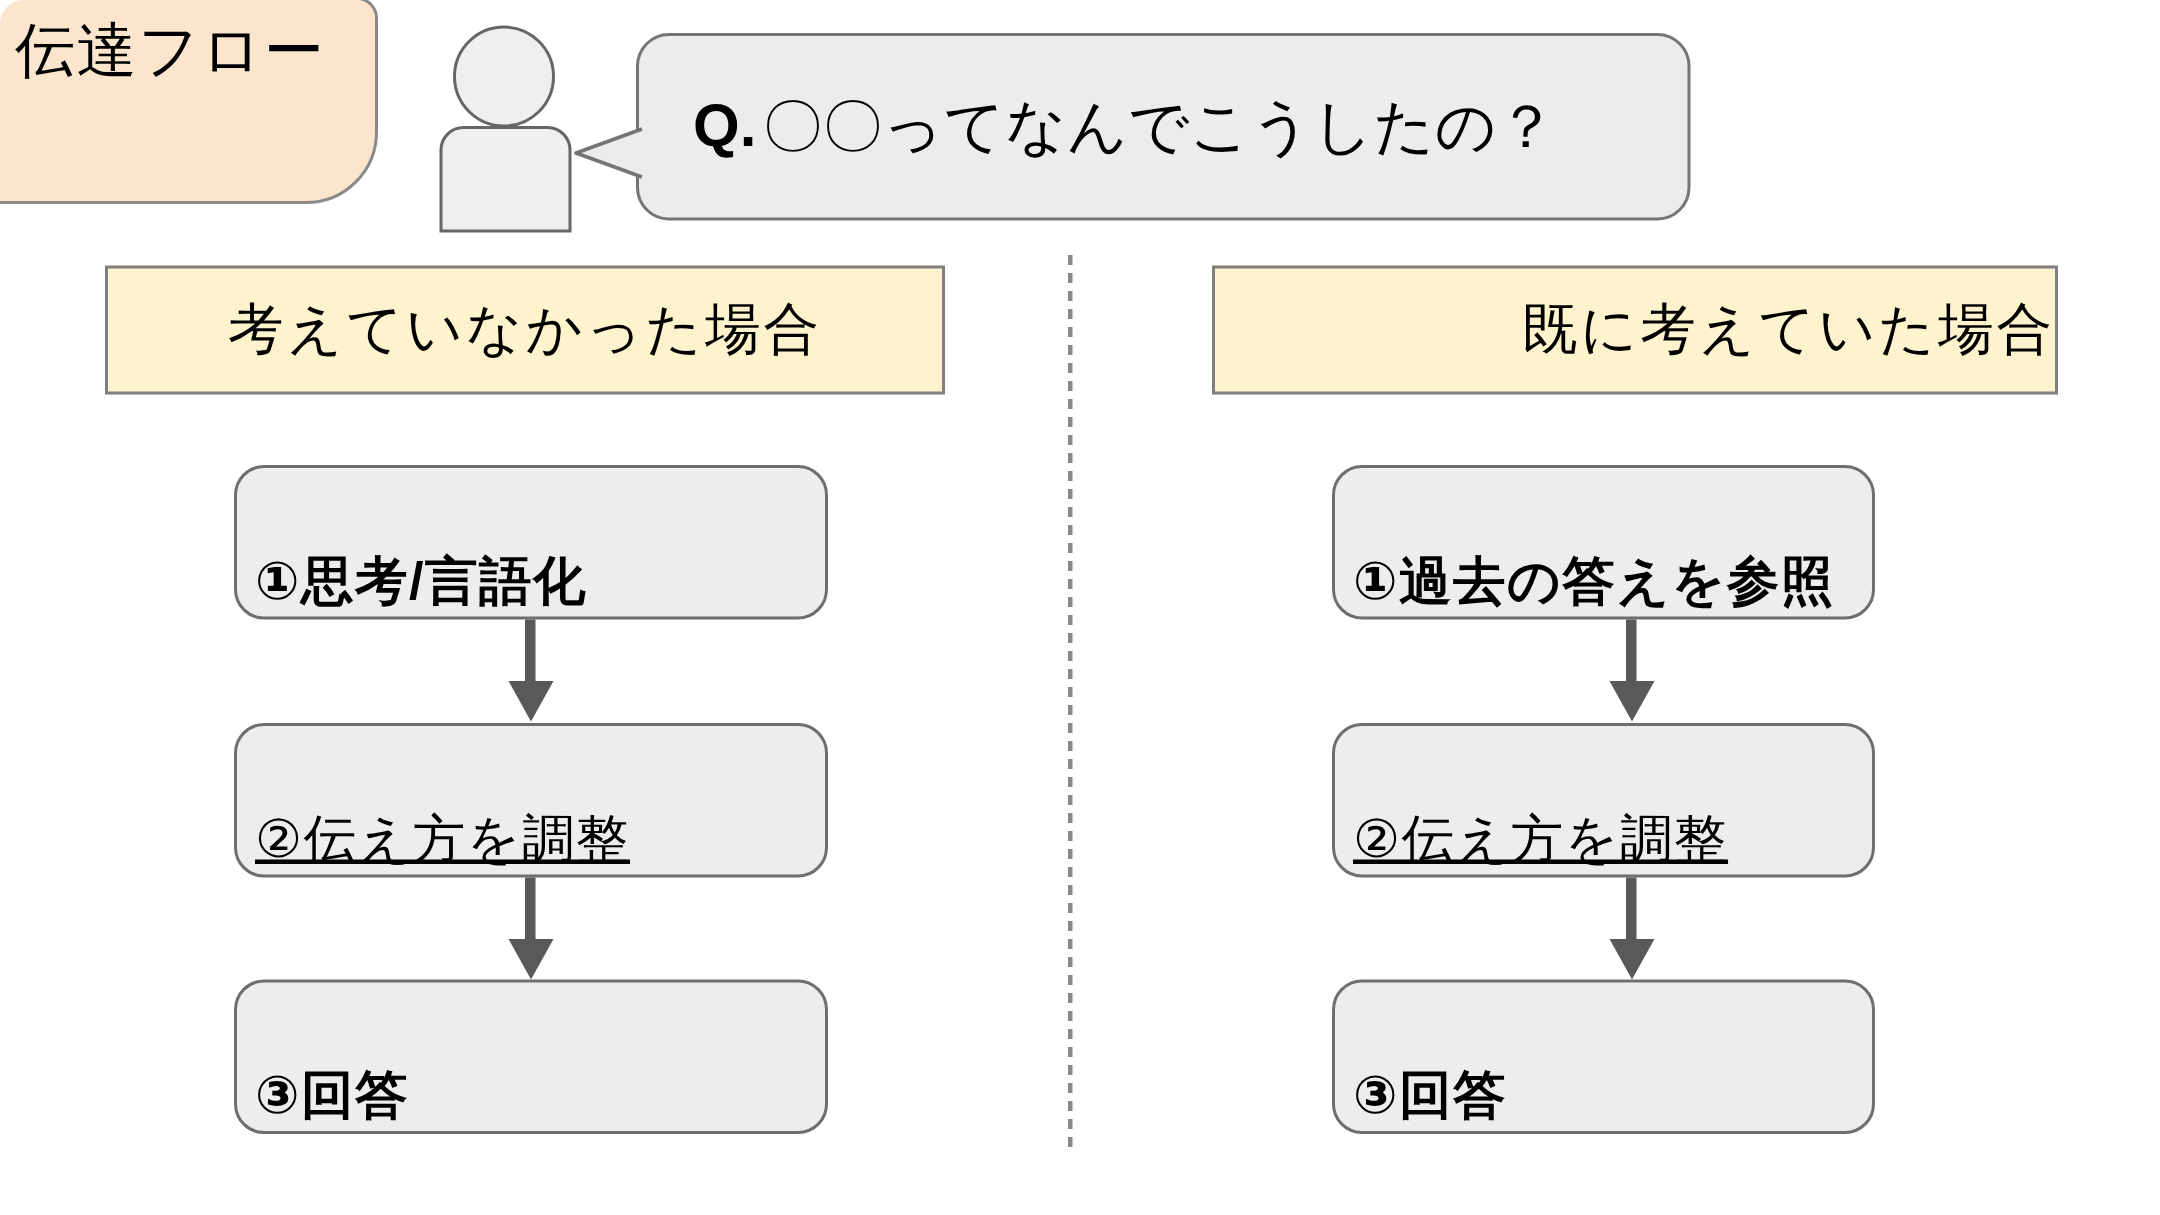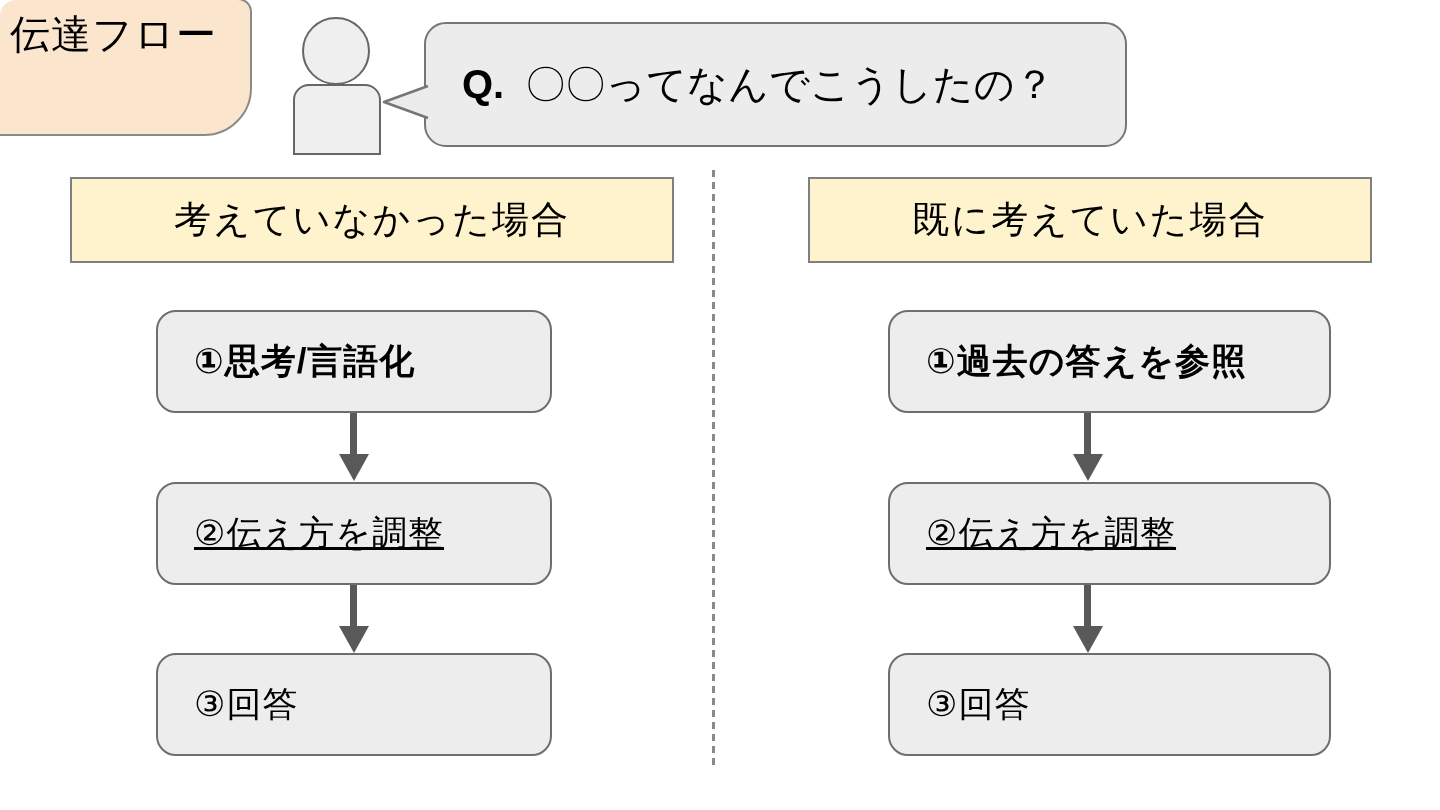--- a/index.html
+++ b/index.html
@@ -23,46 +23,46 @@
     position:absolute;left:302px;top:17px;width:68px;height:68px;
     background:#EFEFEF;border:2px solid #666;border-radius:50%;box-sizing:border-box;
   }
   
   .bubble{
     position:absolute;left:424px;top:22px;width:703px;height:125px;
     background:#ECECEC;border:2px solid #757575;border-radius:22px;box-sizing:border-box;
     display:flex;align-items:center;padding-left:36px;font-size:40px;
   }
   .bubble .q{font-weight:bold;}
-  .bubble .qtext{margin-left:21px;}
+  .bubble .qtext{margin-left:4px;}
   .bubble-tail{position:absolute;left:378px;top:82px;width:52px;height:40px;}
   
   .case-header{
     position:absolute;top:177px;height:86px;background:#FEF3CD;border:2px solid #808080;
     box-sizing:border-box;display:flex;align-items:center;justify-content:center;
     font-size:37px;letter-spacing:2px;
   }
-  .case-header.left{left:70px;width:604px;}
-  .case-header.right{left:808px;width:564px;}
+  .case-header.left{left:70px;width:560px;}
+  .case-header.right{left:808px;width:564px;justify-content:flex-end;}
   
   .divider{
     position:absolute;left:712px;top:170px;width:3px;height:600px;
     background:repeating-linear-gradient(to bottom,#8a8a8a 0 7px,transparent 7px 12px);
   }
   
   .flow-box{
     position:absolute;height:103px;background:#EDEDED;border:2.5px solid #6e6e6e;
-    border-radius:20px;box-sizing:border-box;display:flex;align-items:center;
-    padding-left:36px;font-size:35px;letter-spacing:1px;
+    border-radius:20px;box-sizing:border-box;display:flex;align-items:flex-end;
+    padding-left:12px;font-size:35px;letter-spacing:1px;
   }
   .col-l{left:156px;width:396px;}
-  .col-r{left:888px;width:443px;}
+  .col-r{left:888px;width:362px;}
   .row1{top:310px;font-weight:bold;}
   .row2{top:482px;text-decoration:underline;}
-  .row3{top:653px;}
+  .row3{top:653px;font-weight:bold;}
   
   .arrow-stem{position:absolute;width:7px;height:43px;background:#595959;}
   .arrow-head{
     position:absolute;width:0;height:0;
     border-left:15px solid transparent;border-right:15px solid transparent;
     border-top:27px solid #595959;
   }
 </style>
 </head>
 <body>

